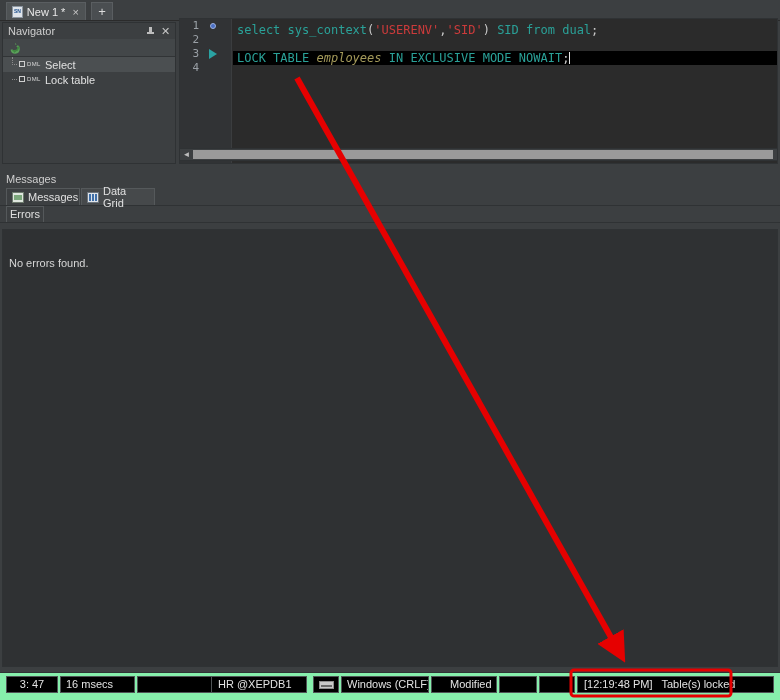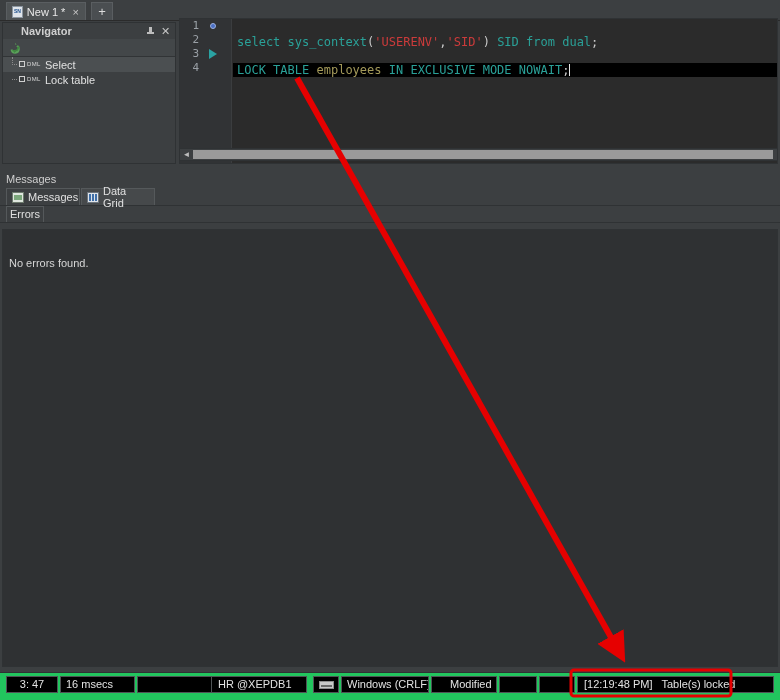--- a/index.html
+++ b/index.html
@@ -67,21 +67,21 @@
     background: #3c3f41;
     border: 1px solid #2f3234;
     box-sizing: border-box;
   }
   #nav-header {
     position: absolute; left: 0; top: 0; right: 0; height: 16px;
     background: #3c3f41;
     border-bottom: 1px solid #313436;
     display: flex; align-items: center;
   }
-  #nav-title { margin-left: 18px; font-size: 11px; color: #cfcfcf; font-weight: bold; }
+  #nav-title { margin-left: 5px; font-size: 11px; color: #cfcfcf; }
   #nav-header .hbtns { margin-left: auto; display: flex; align-items: center; padding-right: 3px; }
   .navbtn { width: 13px; height: 13px; position: relative; margin-left: 2px; }
   .pin-icon::before {
     content: ""; position: absolute; left: 5px; top: 2px;
     width: 3px; height: 6px; background: #bdbdbd;
   }
   .pin-icon::after {
     content: ""; position: absolute; left: 3px; top: 7px;
     width: 7px; height: 2px; background: #bdbdbd;
     box-shadow: 0 2px 0 -1px #bdbdbd;
@@ -159,33 +159,33 @@
   }
   .play-marker {
     position: absolute; left: 3px; top: 2px;
     width: 0; height: 0;
     border-left: 8px solid #2aa3a3;
     border-top: 5px solid transparent;
     border-bottom: 5px solid transparent;
   }
   #code {
     position: absolute; left: 53px; top: 0; right: 0; bottom: 0;
-    padding-top: 16px;
+    padding-top: 4px;
   }
   .cline {
     height: 14px; line-height: 14px;
     font-family: "DejaVu Sans Mono", monospace;
     font-size: 12px;
     white-space: pre;
     padding-left: 4px;
   }
   .cline.highlight { background: #000000; }
   .kw  { color: #2aa198; }
   .str { color: #cc3b3b; }
-  .ident { color: #a49a5a; }
+  .ident { color: #a49a5a; font-style: italic; }
   .plain { color: #c8c8c8; }
   .caret {
     display: inline-block; width: 1px; height: 12px;
     background: #e8e8e8; vertical-align: -2px;
   }
   #ed-hscroll {
     position: absolute; left: 179px; top: 148px; width: 599px; height: 13px;
     background: #3c3f41;
     border: 1px solid #2f3234;
     box-sizing: border-box;
@@ -274,21 +274,21 @@
     margin-top: 10px;
   }
   #err-empty {
     font-size: 11px; color: #d6d6d6;
     padding: 2px 0 0 6px;
   }
 
   
   #statusbar {
     position: absolute; left: 0; top: 672px; width: 780px; height: 28px;
-    background: #22c55e;
+    background: #86efac;
     border-top: 1px solid #2f3234;
   }
   .scell {
     position: absolute; top: 3px; height: 17px;
     background: #000000;
     border: 1px solid #4f5355;
     box-sizing: border-box;
     font-size: 11px; color: #e2e2e2;
     line-height: 15px;
     white-space: nowrap;

